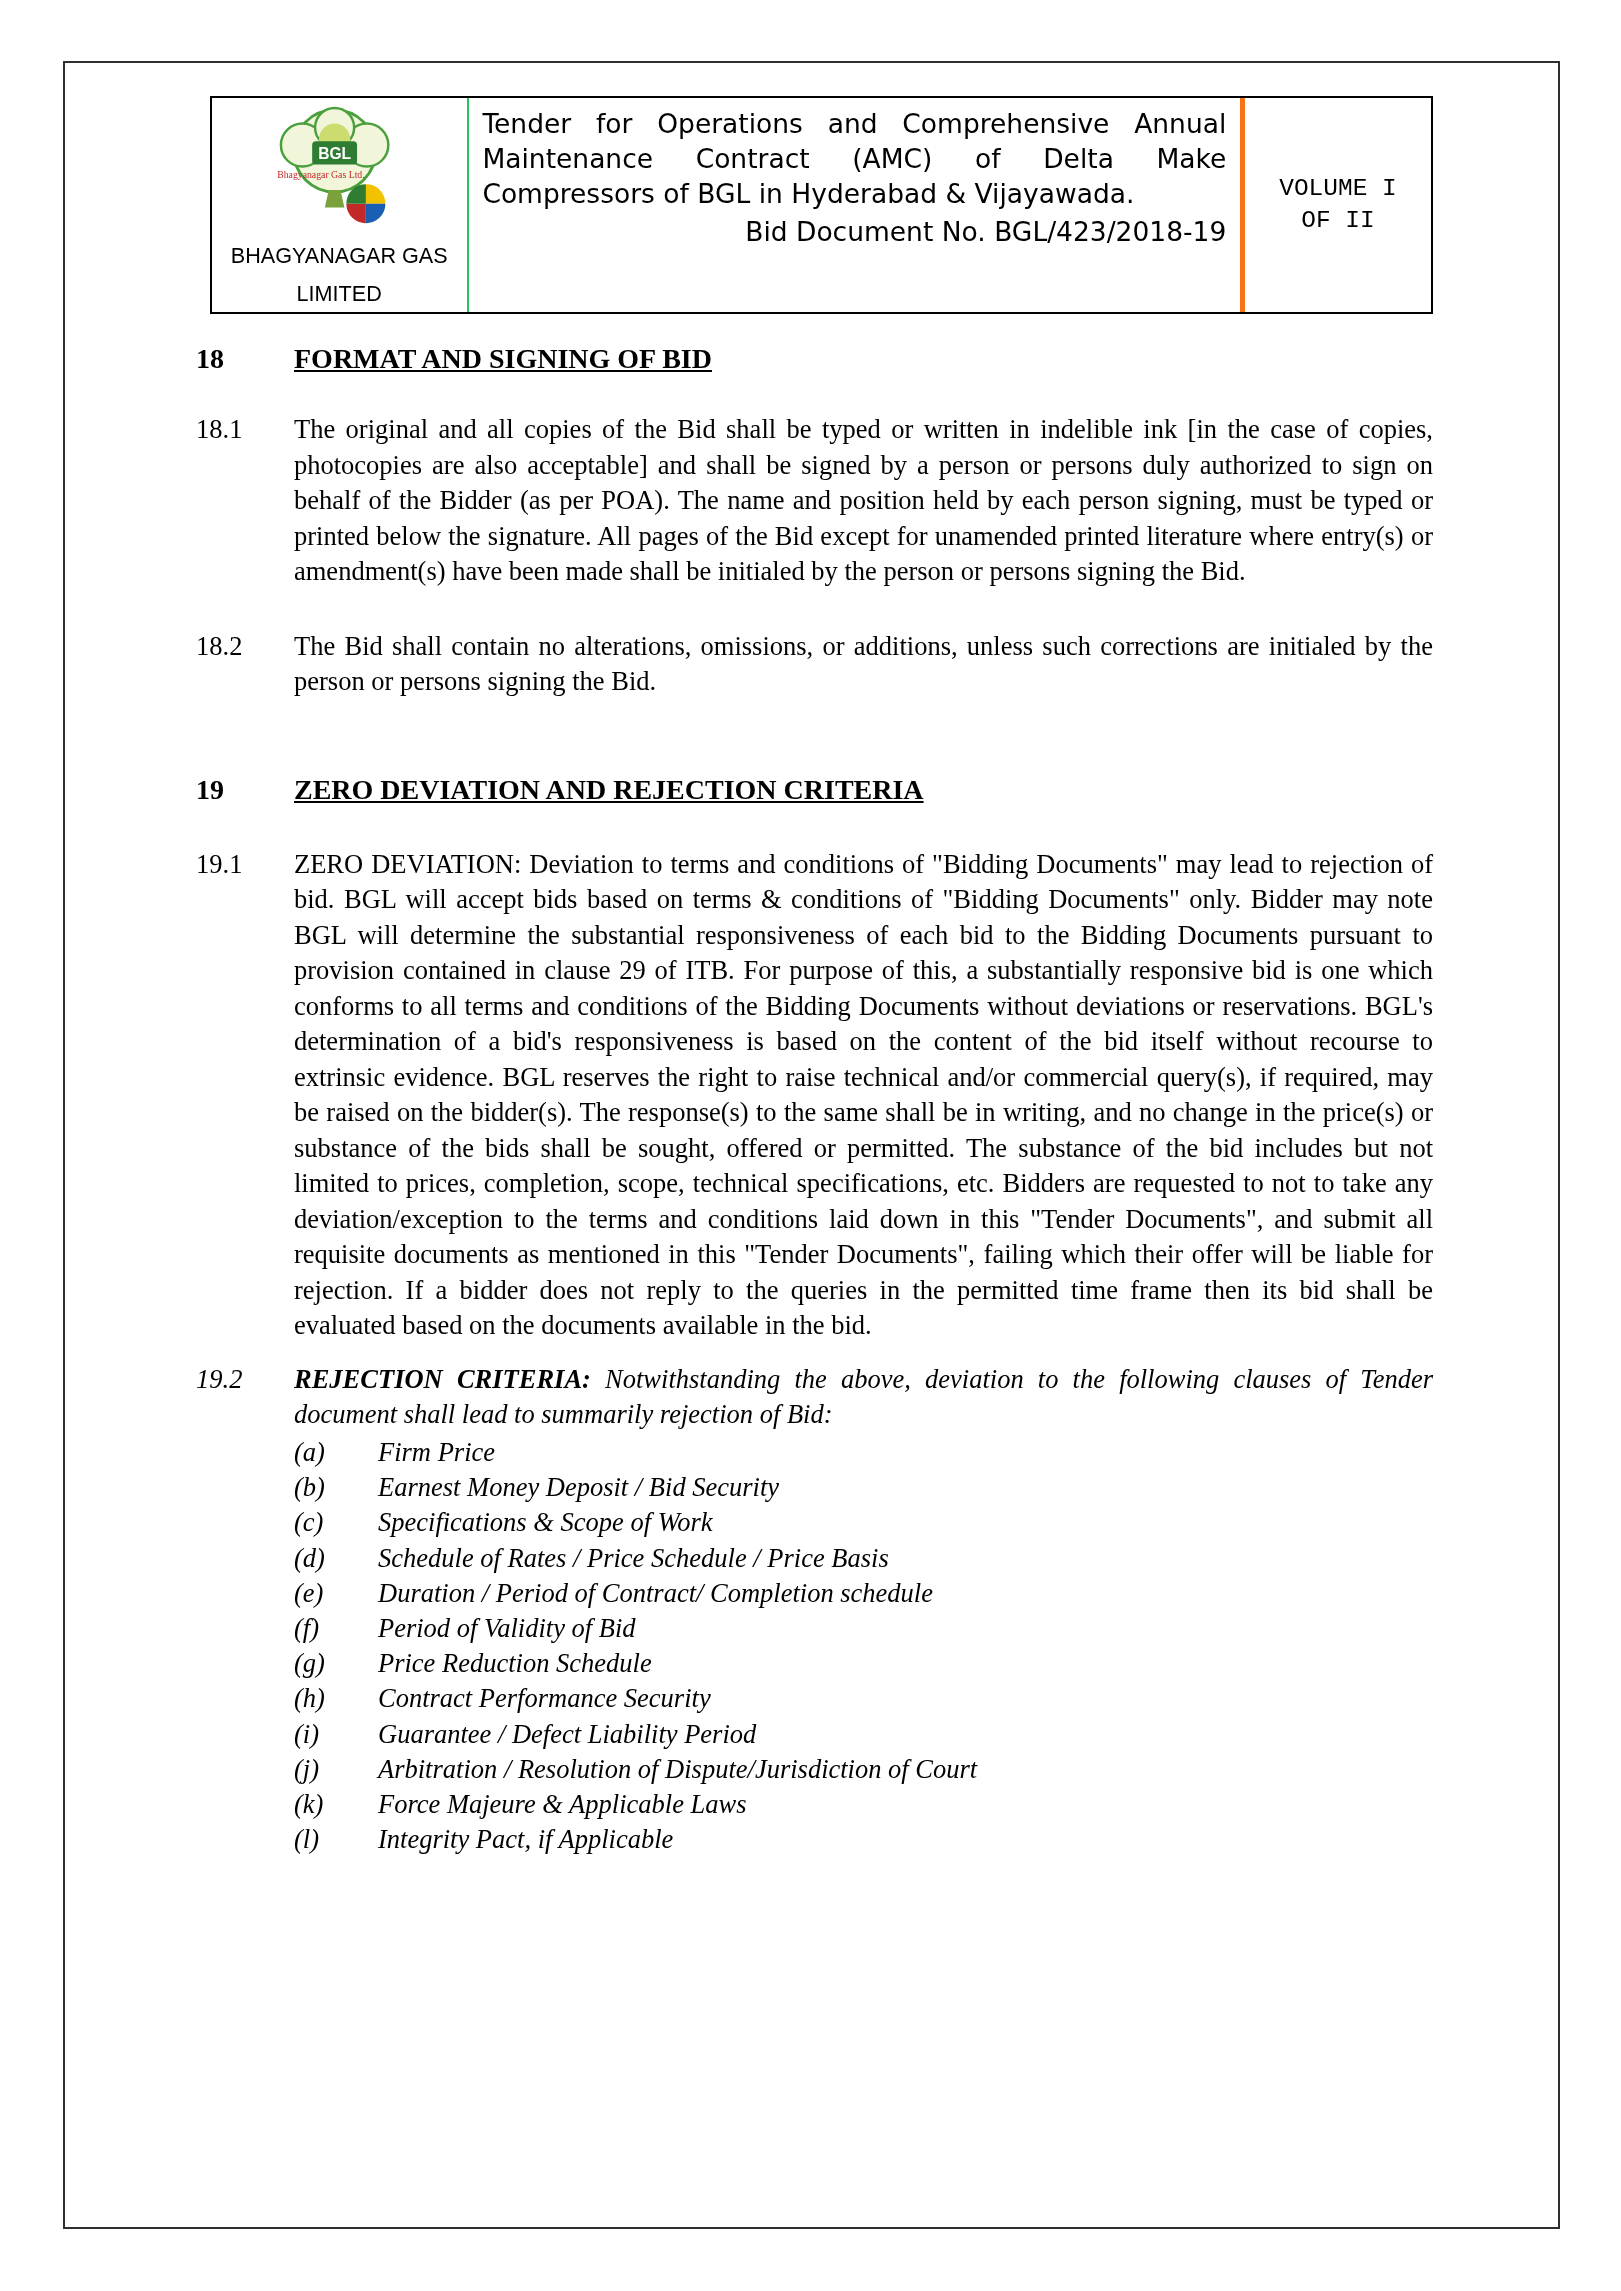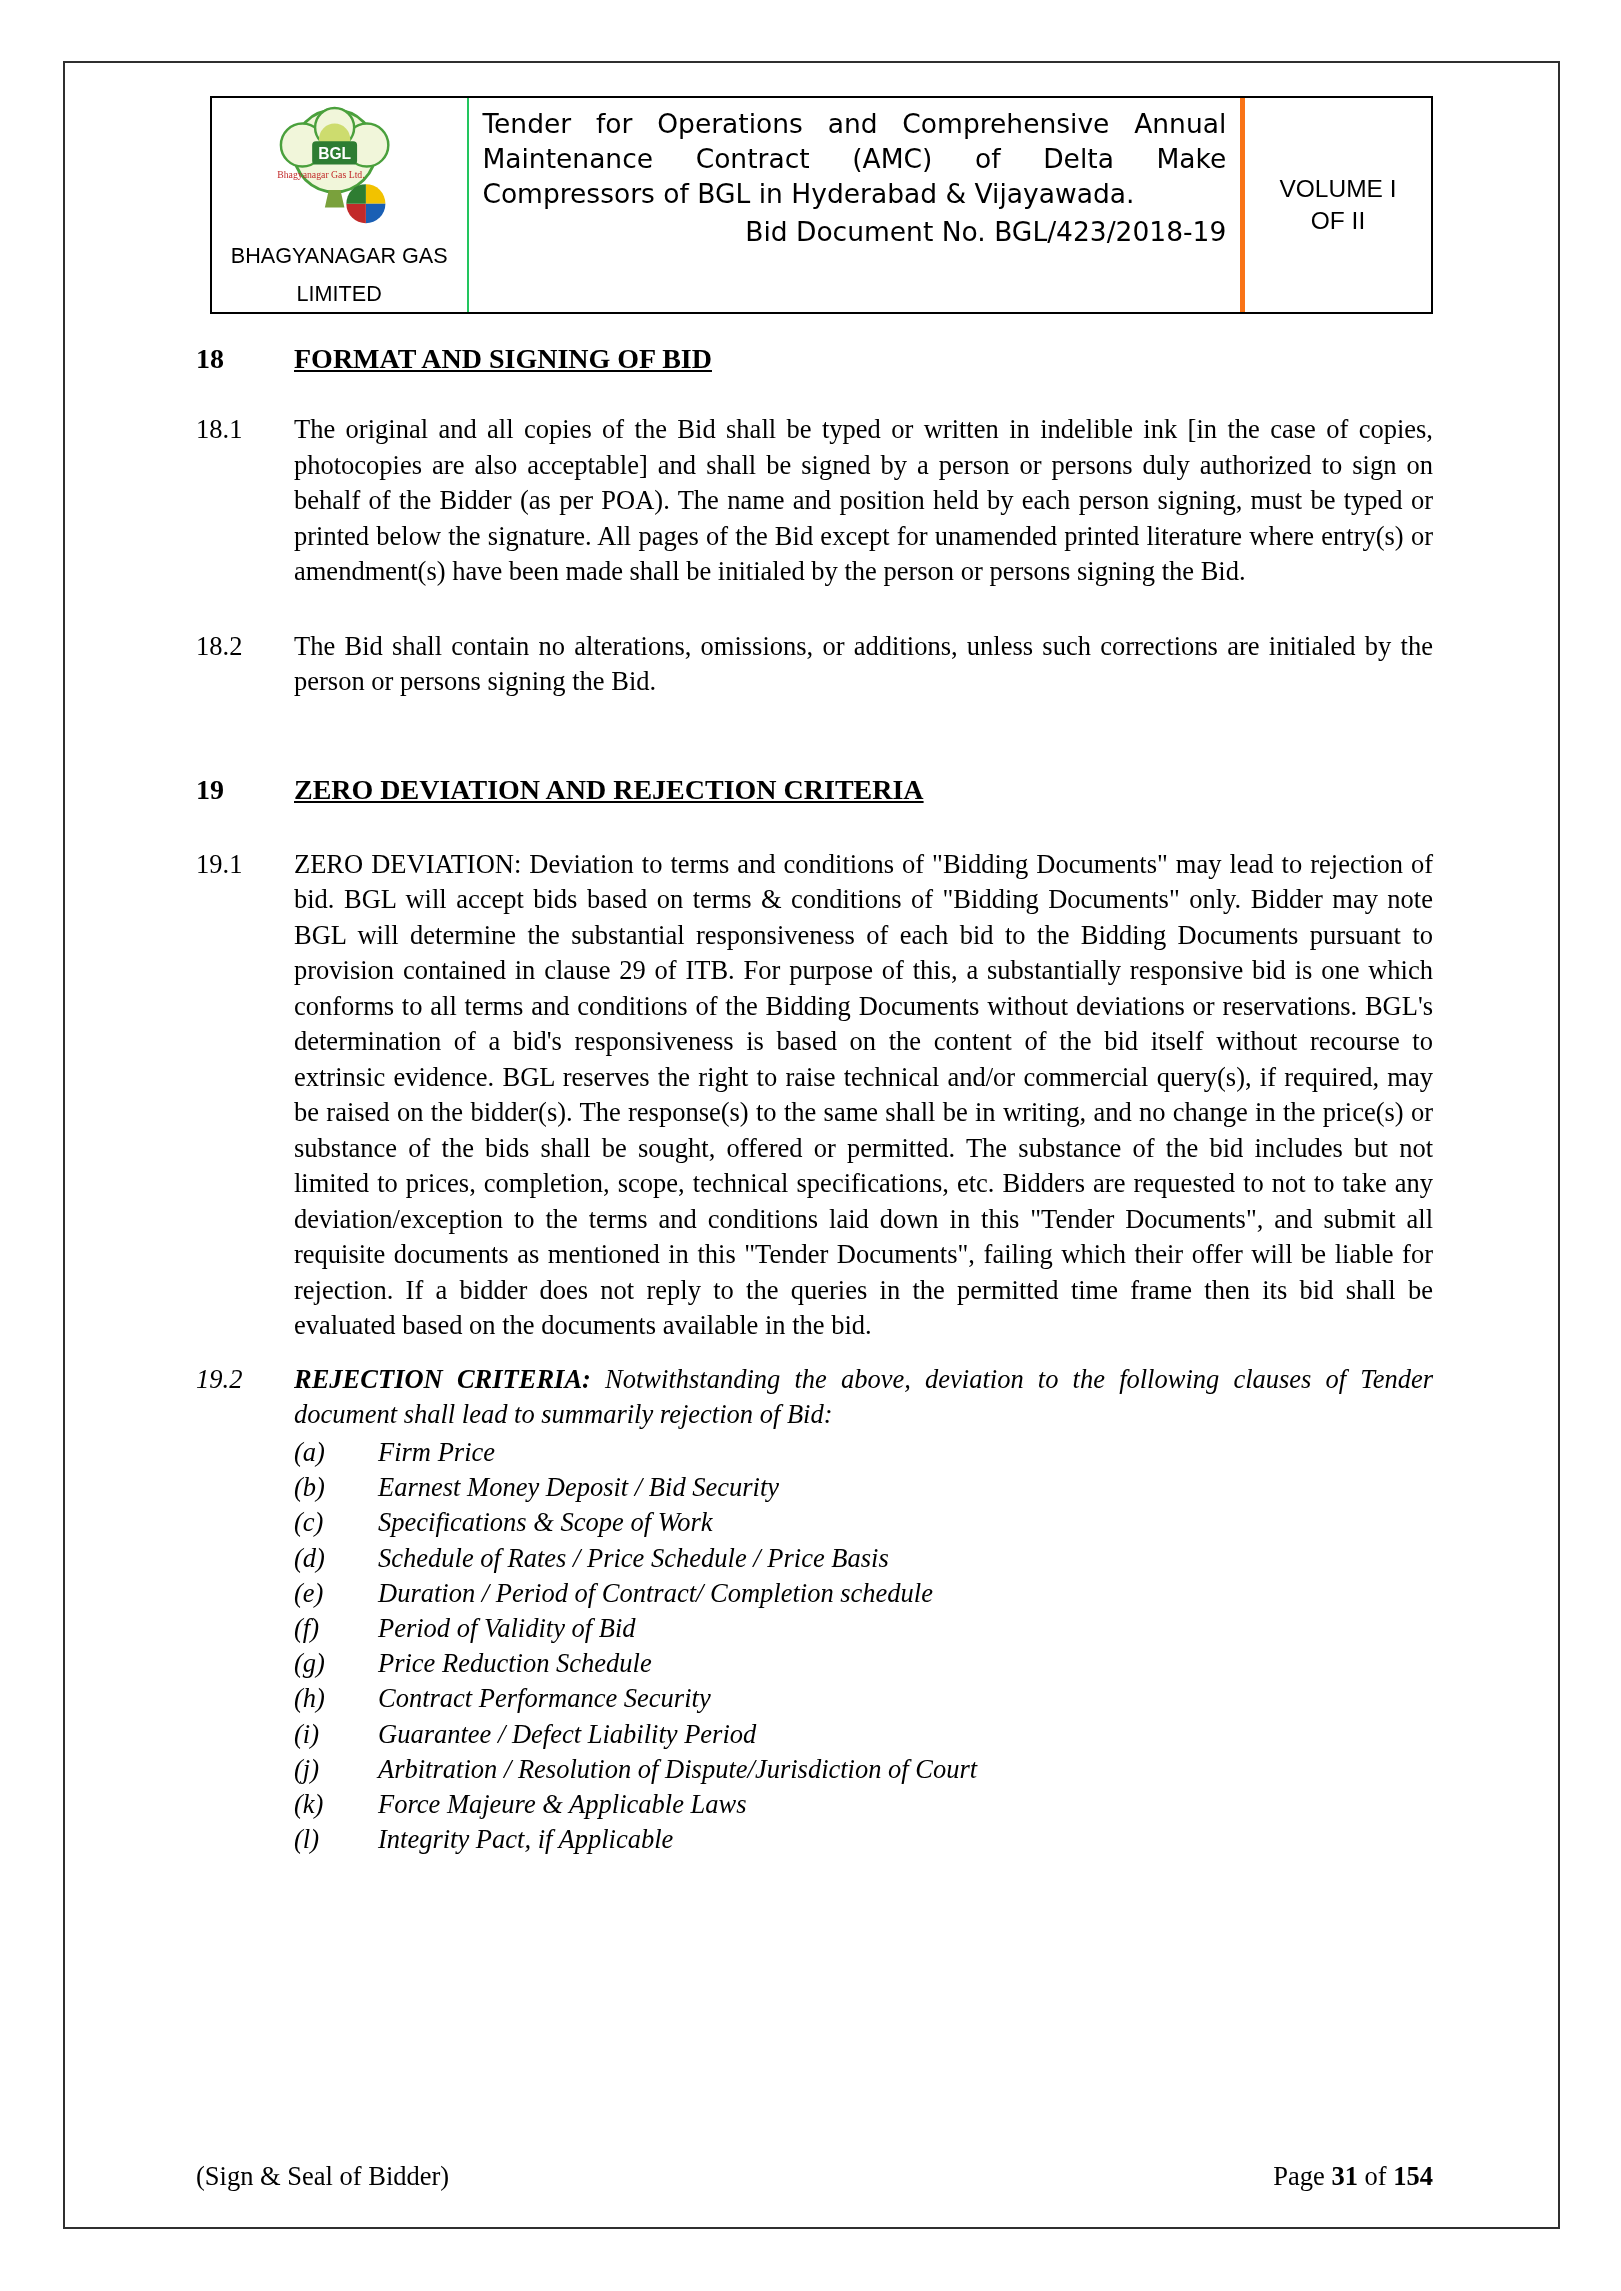--- a/index.html
+++ b/index.html
@@ -45,21 +45,21 @@
     font-family: "DejaVu Sans", sans-serif;
     font-size: 26.5px;
     line-height: 1.33;
   }
   .cell-title .title-text { text-align: justify; }
   .cell-title .doc-no { text-align: right; margin-top: 2px; }
   .cell-volume {
     width: 186px;
     display: flex; flex-direction: column;
     align-items: center; justify-content: center;
-    font-family: Liberation Sans, sans-serif;
+    font-family: Liberation Mono, monospace;
     font-size: 24.5px; line-height: 1.3;
   }
   
   .section-heading {
     display: grid;
     grid-template-columns: 98px 1fr;
     font-size: 28px;
     font-weight: bold;
   }
   .section-heading .sec-title { text-decoration: underline; }
@@ -212,24 +212,15 @@
           <div>Force Majeure &amp; Applicable Laws</div>
         </div>
         <div class="list-item">
           <div>(l)</div>
           <div>Integrity Pact, if Applicable</div>
         </div>
       </div>
     </div>
   </div>
 
-  <div class="footer">
-    <div>(Sign &amp; Seal of Bidder)</div>
-    <div>
-      <span>Page</span>
-      <span class="bold">31</span>
-      <span>of</span>
-      <span class="bold">154</span>
-    </div>
-  </div>
 
 </div>
 
 
 </body></html>

